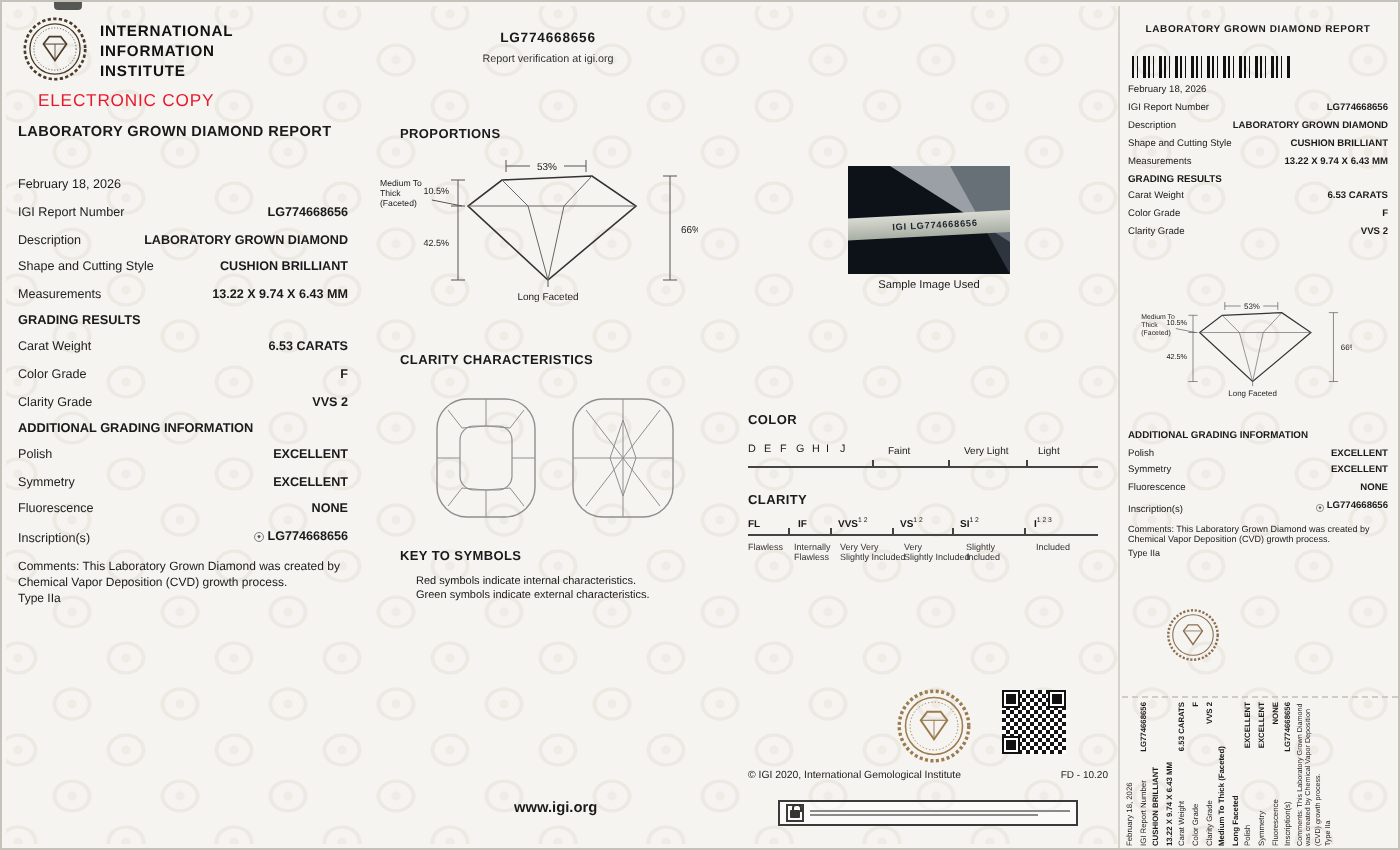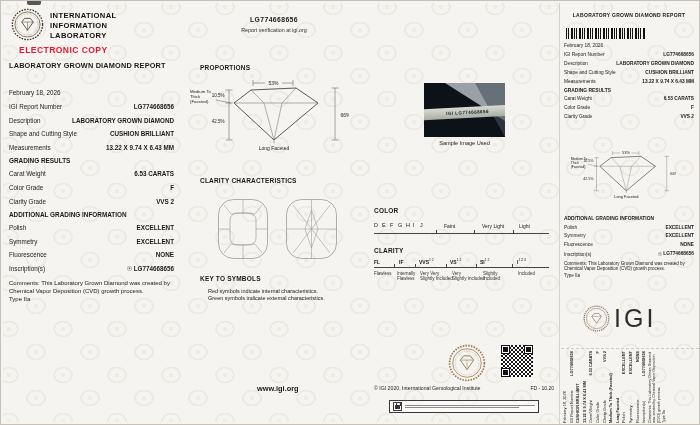--- a/index.html
+++ b/index.html
@@ -12,21 +12,21 @@
       radial-gradient(closest-side,transparent 7.5px,rgba(140,120,95,.09) 8px 9.5px,transparent 10px),
       radial-gradient(circle,rgba(140,120,95,.07) 0 2px,transparent 2.5px),
       radial-gradient(circle,rgba(140,120,95,.07) 0 2px,transparent 2.5px);
     background-size:54px 46px,54px 46px,54px 46px,54px 46px;
     background-position:6px 4px,33px 27px,6px 4px,33px 27px;}
   .artifact{left:26px;top:0;width:14px;height:4px;background:#3a3a3a;border-radius:0 0 2px 2px;opacity:.85;}
   
   .brand{left:10px;top:7px;display:flex;align-items:flex-start;gap:6px;}
   .seal{display:block;color:#4a3b2a;}
   .orgname{font-size:7.6px;font-weight:bold;letter-spacing:.4px;line-height:1.3;padding-top:3px;color:#111;}
-  .ecopy{left:18px;top:44px;font-size:8.6px;font-weight:bold;letter-spacing:.4px;}
+  .ecopy{left:18px;top:44px;font-size:8.6px;font-weight:normal;letter-spacing:.4px;}
   .h1{left:8px;top:60px;font-size:7.3px;font-weight:bold;letter-spacing:.2px;}
   
   .lfields{left:8px;top:88px;width:165px;}
   .date{font-size:6.3px;margin-bottom:7px;}
   .row{display:flex;justify-content:space-between;align-items:baseline;margin-bottom:6.6px;}
   .rl{font-size:6.3px;color:#222;}
   .rv{font-size:6.3px;font-weight:bold;text-align:right;display:flex;align-items:center;gap:2px;}
   .h2{font-size:6.4px;font-weight:bold;margin:1px 0 6px 0;}
   .comments{font-size:6px;line-height:1.35;margin-top:2px;}
   .typenote{font-size:6px;margin-top:1px;}
@@ -61,21 +61,21 @@
   .copyright{left:373px;top:384px;font-size:5.2px;color:#222;}
   .formcode{left:521px;top:384px;width:32px;text-align:right;font-size:5px;color:#222;}
   .disc{left:388px;top:399px;width:150px;height:13px;border:1px solid #3a3a3a;box-sizing:border-box;
         display:flex;align-items:center;gap:3px;padding:0 3px;background:rgba(255,255,255,.5);}
   .lockbox{width:9px;height:9px;border:.8px solid #3a3a3a;display:flex;align-items:flex-end;justify-content:center;padding-bottom:1px;box-sizing:border-box;}
   .lock{width:5px;height:4px;background:#333;position:relative;border-radius:.5px;}
   .lock::before{content:"";position:absolute;left:.8px;top:-2.6px;width:3px;height:2.6px;border:.8px solid #333;border-bottom:none;border-radius:2px 2px 0 0;}
   .micro{flex:1;}
   .micro i{display:block;height:1.3px;background:#8a8a8a;margin:1.1px 0;}
   .micro i:last-child{width:88%;}
-  .website{left:256px;top:383px;font-size:7.4px;font-weight:bold;}
+  .website{left:256px;top:398px;font-size:7.4px;font-weight:bold;}
   
   .vdiv{left:558px;top:2px;width:1px;height:421px;background:#d5d2cc;}
   .rtitle{left:561px;top:11px;width:134px;text-align:center;font-size:5px;font-weight:bold;letter-spacing:.3px;}
   .barcode{left:565px;top:27px;width:80px;height:11px;
     background:repeating-linear-gradient(90deg,#111 0 1px,transparent 1px 2.4px,#111 2.4px 3px,transparent 3px 5.4px,#111 5.4px 7px,transparent 7px 8px);}
   .rfields{left:563px;top:42px;width:130px;}
   .rfields .date{font-size:4.8px;margin-bottom:4px;}
   .srow{display:flex;justify-content:space-between;align-items:baseline;margin-bottom:3.9px;}
   .sl{font-size:4.8px;color:#222;}
   .sv{font-size:4.8px;font-weight:bold;text-align:right;display:flex;align-items:center;gap:1.5px;}
@@ -103,21 +103,21 @@
       <circle cx="20" cy="20" r="18.3" fill="none" stroke="currentColor" stroke-width="1.6" stroke-dasharray="2 1.4"></circle>
       <circle cx="20" cy="20" r="15.2" fill="none" stroke="currentColor" stroke-width="0.8"></circle>
       <circle cx="20" cy="20" r="12.8" fill="none" stroke="currentColor" stroke-width="0.5" stroke-dasharray="0.7 1.1"></circle>
       <polygon points="13,17 16.5,12.5 23.5,12.5 27,17 20,27" fill="none" stroke="currentColor" stroke-width="1"></polygon>
       <line x1="13" y1="17" x2="27" y2="17" stroke="currentColor" stroke-width="0.6"></line>
       <line x1="20" y1="17" x2="20" y2="27" stroke="currentColor" stroke-width="0.5"></line>
     </svg>
     <div class="orgname">
       <div>INTERNATIONAL</div>
       <div>INFORMATION</div>
-      <div>LABORATORY</div>
+      <div>INSTITUTE</div>
     </div>
   </div>
   <div class="abs ecopy" style="color:#e8192d">ELECTRONIC COPY</div>
   <div class="abs h1">LABORATORY GROWN DIAMOND REPORT</div>
 
   <div class="abs lfields">
     <div class="date">February 18, 2026</div>
 
     <div class="row">
       <span class="rl">IGI Report Number</span>
@@ -453,21 +453,20 @@
     <div class="rcomments">Type IIa</div>
   </div>
 
   <div class="abs rlogo">
     <svg class="seal" width="27" height="27" viewBox="0 0 40 40" style="color:#8a6f52">
       <circle cx="20" cy="20" r="18.3" fill="none" stroke="currentColor" stroke-width="1.8" stroke-dasharray="1.6 1.3"></circle>
       <circle cx="20" cy="20" r="15" fill="none" stroke="currentColor" stroke-width="0.8"></circle>
       <polygon points="13,17 16.5,12.5 23.5,12.5 27,17 20,27" fill="none" stroke="currentColor" stroke-width="1"></polygon>
       <line x1="13" y1="17" x2="27" y2="17" stroke="currentColor" stroke-width="0.6"></line>
     </svg>
-    <span class="igitext">IGI</span>
   </div>
 
   <div class="abs perf"></div>
 
   <div class="abs stub-outer">
     <div class="stub-inner">
       <div class="tl1">February 18, 2026</div>
       <div class="srow">
         <span class="sl">IGI Report Number</span>
         <span class="sv">LG774668656</span>

